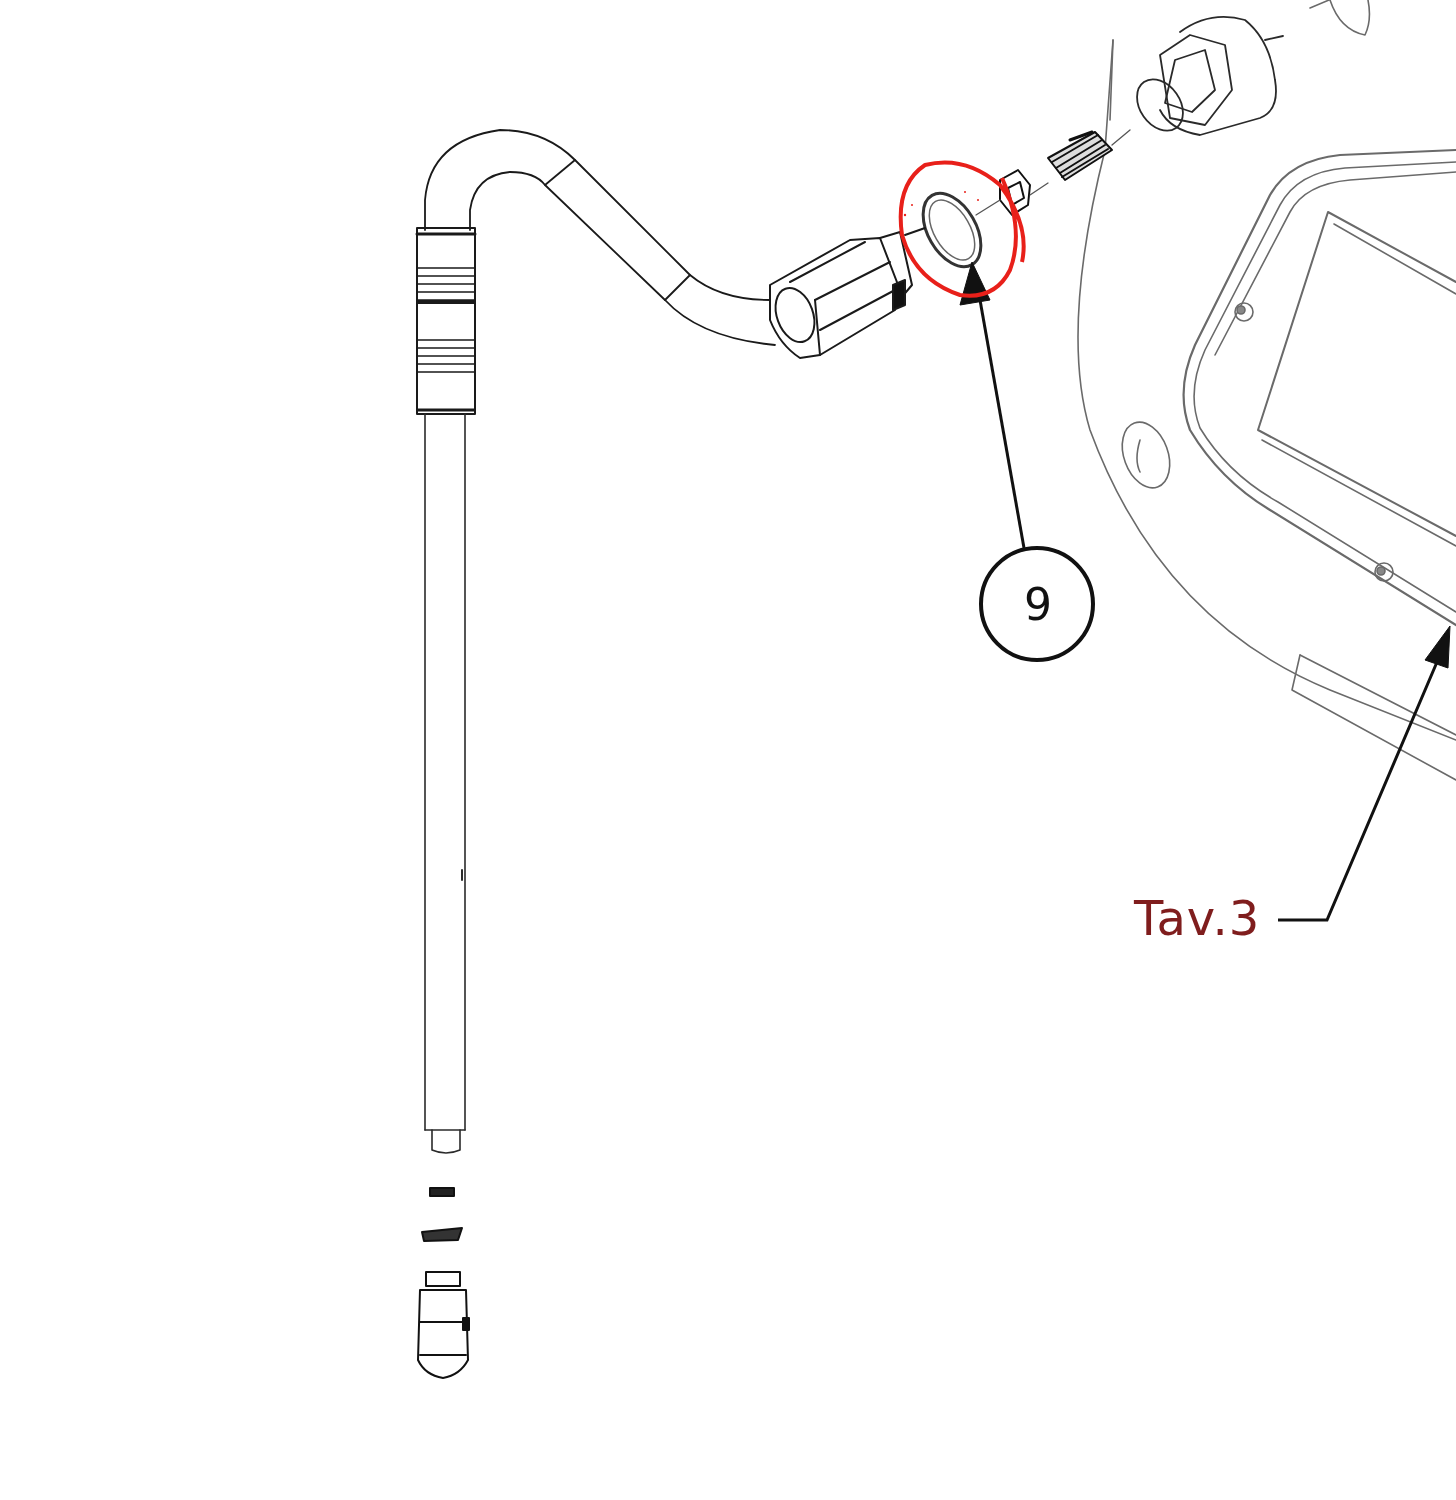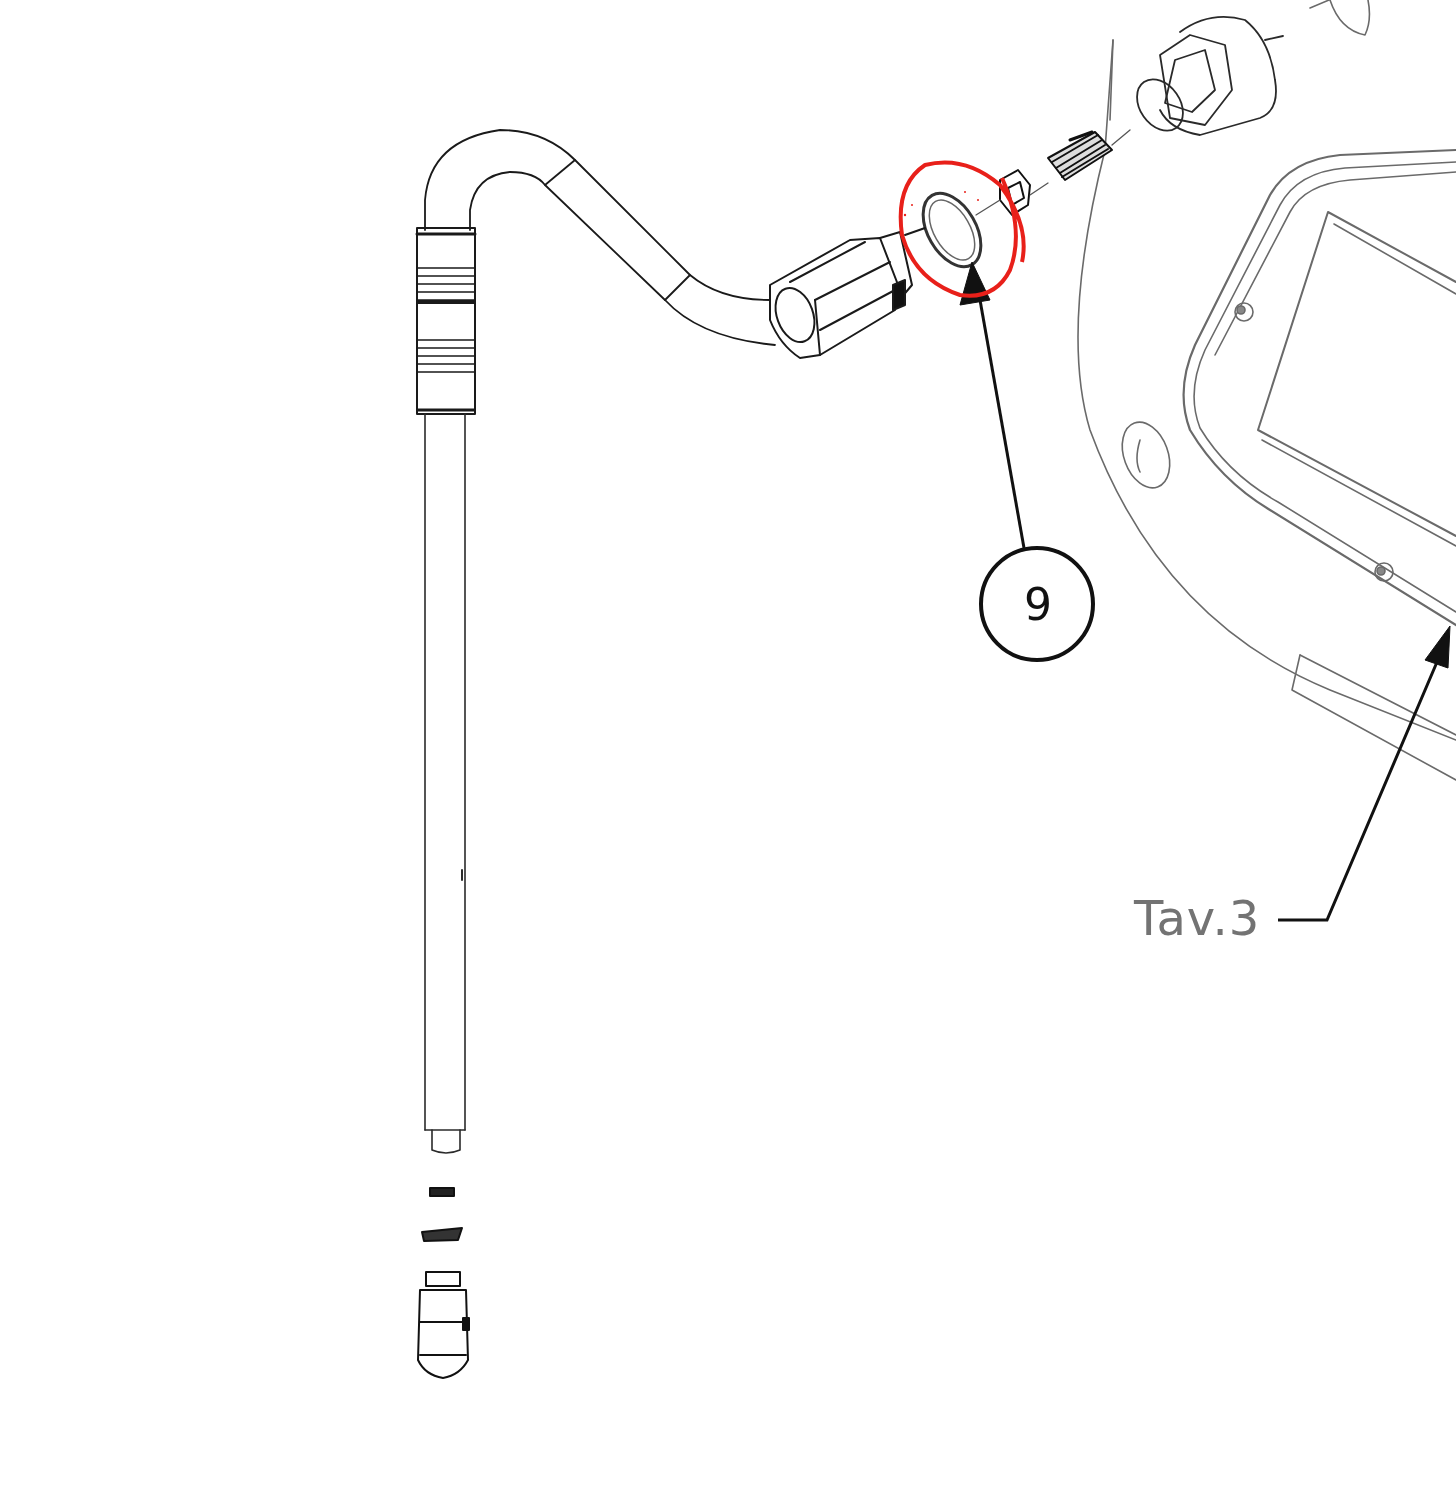--- a/index.html
+++ b/index.html
@@ -4,21 +4,21 @@
   <style>
     html, body { margin: 0; padding: 0; background: #ffffff; }
     body { width: 1456px; height: 1500px; position: relative; overflow: hidden; font-family: "DejaVu Sans", sans-serif; }
     .canvas { position: absolute; left: 0; top: 0; width: 1456px; height: 1500px; }
     .callout-number {
       position: absolute; left: 982px; top: 548px; width: 112px; height: 112px;
       display: flex; align-items: center; justify-content: center;
       font-size: 44px; color: #111;
     }
     .ref-label {
-      position: absolute; left: 1134px; top: 890px; font-size: 48px; color: #737373; letter-spacing: 1px;
+      position: absolute; left: 1134px; top: 890px; font-size: 48px; color: #7f1d1d; letter-spacing: 1px;
     }
   </style>
 </head>
 <body>
 
 <div class="canvas">
   <svg width="1456" height="1500" viewBox="0 0 1456 1500" xmlns="http://www.w3.org/2000/svg">
     <g fill="none" stroke="#1a1a1a" stroke-width="2" stroke-linecap="round" stroke-linejoin="round">
 
       <g stroke="#6a6a6a" stroke-width="1.6">

